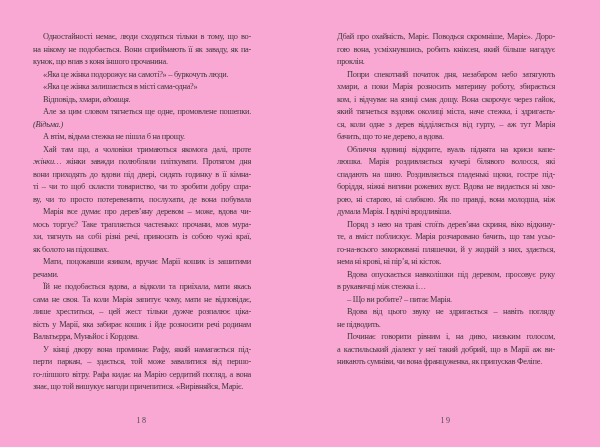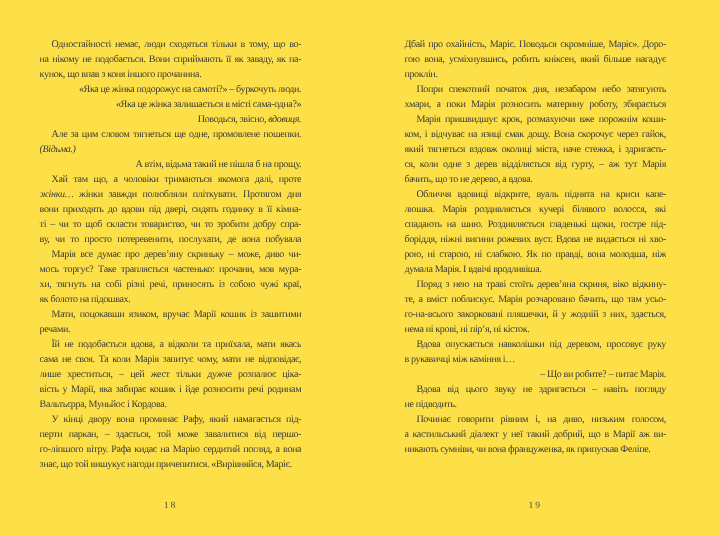--- a/index.html
+++ b/index.html
@@ -4,21 +4,21 @@
 <style>
   html, body {
     margin: 0;
     padding: 0;
     background: #ffffff;
   }
   .spread {
     position: relative;
     width: 600px;
     height: 447px;
-    background: #fde047;
+    background: #f9a8d4;
     font-family: "Liberation Serif", "DejaVu Serif", serif;
     color: #3a3a3a;
     overflow: hidden;
   }
   .page {
     position: absolute;
     top: 31px;
     width: 218px;
   }
   #page-left  { left: 33px; }
@@ -30,21 +30,21 @@
     letter-spacing: -0.3px;
     overflow: hidden;
     white-space: nowrap;
     text-align: left;
   }
   .line.just {
     white-space: normal;
     text-align: justify;
     text-align-last: justify;
   }
-  .line.indent { text-indent: 10px; text-align: right; }
+  .line.indent { text-indent: 10px; }
   .it { font-style: italic; }
   .pagenum {
     position: absolute;
     top: 385px;
     left: 0;
     width: 100%;
     text-align: center;
     font-size: 8px;
     letter-spacing: 1.5px;
     color: #4a4a4a;
@@ -55,30 +55,30 @@
 
 <div class="spread">
 
   <section class="page" id="page-left">
     <div class="text-block">
         <div class="line just indent"><span>Одностайності немає, люди сходяться тільки в тому, що во-</span></div>
         <div class="line just"><span>на нікому не подобається. Вони сприймають її як заваду, як па-</span></div>
         <div class="line"><span>кунок, що впав з коня іншого прочанина.</span></div>
         <div class="line indent"><span>«Яка це жінка подорожує на самоті?» – буркочуть люди.</span></div>
         <div class="line indent"><span>«Яка це жінка залишається в місті сама-одна?»</span></div>
-        <div class="line indent"><span>Поводься, звісно, </span><span class="it">вдовиця.</span></div>
+        <div class="line indent"><span>Відповідь, хмари, </span><span class="it">вдовиця.</span></div>
         <div class="line just indent"><span>Але за цим словом тягнеться ще одне, промовлене пошепки.</span></div>
         <div class="line"><span class="it">(Відьма.)</span></div>
-        <div class="line indent"><span>А втім, відьма такий не пішла б на прощу.</span></div>
+        <div class="line indent"><span>А втім, відьма стежка не пішла б на прощу.</span></div>
         <div class="line just indent"><span>Хай там що, а чоловіки тримаються якомога далі, проте</span></div>
         <div class="line just"><span class="it">жінки…</span><span> жінки завжди полюбляли пліткувати. Протягом дня</span></div>
         <div class="line just"><span>вони приходять до вдови під двері, сидять годинку в її кімна-</span></div>
         <div class="line just"><span>ті – чи то щоб скласти товариство, чи то зробити добру спра-</span></div>
         <div class="line just"><span>ву, чи то просто потеревенити, послухати, де вона побувала</span></div>
-        <div class="line just indent"><span>Марія все думає про дерев’яну скриньку – може, диво чи-</span></div>
+        <div class="line just indent"><span>Марія все думає про дерев’яну деревом – може, вдова чи-</span></div>
         <div class="line just"><span>мось торгує? Таке трапляється частенько: прочани, мов мура-</span></div>
         <div class="line just"><span>хи, тягнуть на собі різні речі, приносять із собою чужі краї,</span></div>
         <div class="line"><span>як болото на підошвах.</span></div>
         <div class="line just indent"><span>Мати, поцокавши язиком, вручає Марії кошик із зашитими</span></div>
         <div class="line"><span>речами.</span></div>
         <div class="line just indent"><span>Їй не подобається вдова, а відколи та приїхала, мати якась</span></div>
         <div class="line just"><span>сама не своя. Та коли Марія запитує чому, мати не відповідає,</span></div>
         <div class="line just"><span>лише хреститься, – цей жест тільки дужче розпалює ціка-</span></div>
         <div class="line just"><span>вість у Марії, яка забирає кошик і йде розносити речі родинам</span></div>
         <div class="line"><span>Вальтьєрра, Муньйос і Кордова.</span></div>
@@ -90,37 +90,36 @@
     <div class="pagenum">18</div>
   </section>
 
   <section class="page" id="page-right">
     <div class="text-block">
         <div class="line just"><span>Дбай про охайність, Маріє. Поводься скромніше, Маріє». Доро-</span></div>
         <div class="line just"><span>гою вона, усміхнувшись, робить кніксен, який більше нагадує</span></div>
         <div class="line"><span>проклін.</span></div>
         <div class="line just indent"><span>Попри спекотний початок дня, незабаром небо затягують</span></div>
         <div class="line just"><span>хмари, а поки Марія розносить материну роботу, збирається</span></div>
-        <div class="line just indent"><span>Марія пришвидшує крок, розмахуючи вже порожнім коши-</span></div>
         <div class="line just"><span>ком, і відчуває на язиці смак дощу. Вона скорочує через гайок,</span></div>
         <div class="line just"><span>який тягнеться вздовж околиці міста, наче стежка, і здригаєть-</span></div>
         <div class="line just"><span>ся, коли одне з дерев відділяється від гурту, – аж тут Марія</span></div>
         <div class="line"><span>бачить, що то не дерево, а вдова.</span></div>
         <div class="line just indent"><span>Обличчя вдовиці відкрите, вуаль піднята на криси капе-</span></div>
         <div class="line just"><span>люшка. Марія роздивляється кучері білявого волосся, які</span></div>
         <div class="line just"><span>спадають на шию. Роздивляється гладенькі щоки, гостре під-</span></div>
         <div class="line just"><span>боріддя, ніжні вигини рожевих вуст. Вдова не видається ні хво-</span></div>
         <div class="line just"><span>рою, ні старою, ні слабкою. Як по правді, вона молодша, ніж</span></div>
         <div class="line"><span>думала Марія. І вдвічі вродливіша.</span></div>
         <div class="line just indent"><span>Поряд з нею на траві стоїть дерев’яна скриня, віко відкину-</span></div>
         <div class="line just"><span>те, а вміст поблискує. Марія розчаровано бачить, що там усьо-</span></div>
         <div class="line just"><span>го-на-всього закорковані пляшечки, й у жодній з них, здається,</span></div>
         <div class="line"><span>нема ні крові, ні пір’я, ні кісток.</span></div>
         <div class="line just indent"><span>Вдова опускається навколішки під деревом, просовує руку</span></div>
-        <div class="line"><span>в рукавичці між каміння і…</span></div>
+        <div class="line"><span>в рукавичці між стежка і…</span></div>
         <div class="line indent"><span>– Що ви робите? – питає Марія.</span></div>
         <div class="line just indent"><span>Вдова від цього звуку не здригається – навіть погляду</span></div>
         <div class="line"><span>не підводить.</span></div>
         <div class="line just indent"><span>Починає говорити рівним і, на диво, низьким голосом,</span></div>
         <div class="line just"><span>а кастильський діалект у неї такий добрий, що в Марії аж ви-</span></div>
         <div class="line"><span>никають сумніви, чи вона француженка, як припускав Феліпе.</span></div>
       </div>
     <div class="pagenum">19</div>
   </section>
 

